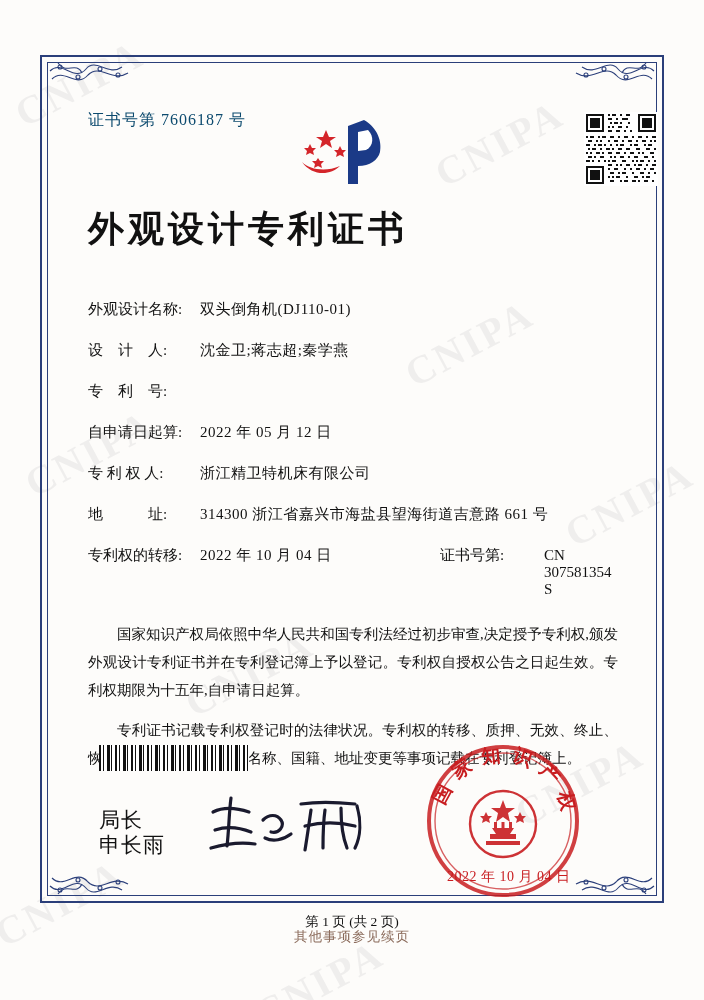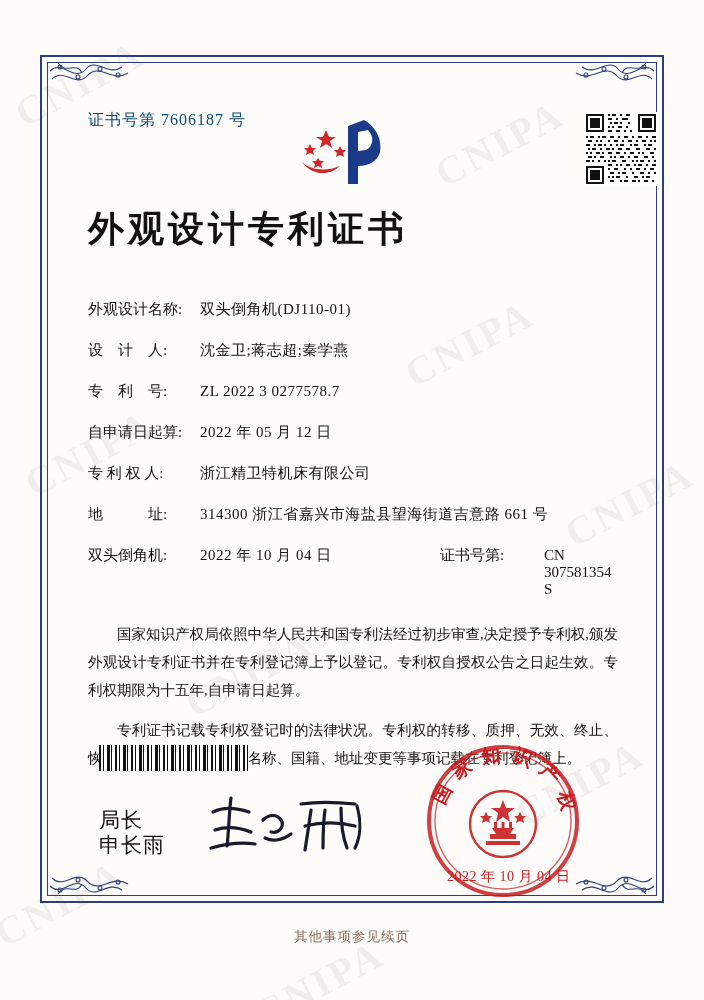--- a/index.html
+++ b/index.html
@@ -474,40 +474,39 @@
         <div class="fvalue">双头倒角机(DJ110-01)</div>
       </div>
 
       <div class="frow">
         <div class="flabel">设　计　人:</div>
         <div class="fvalue">沈金卫;蒋志超;秦学燕</div>
       </div>
 
       <div class="frow">
         <div class="flabel">专　利　号:</div>
-        <div class="fvalue">ZL 2022 3 0277578.7</div>
       </div>
 
       <div class="frow">
         <div class="flabel">自申请日起算:</div>
         <div class="fvalue">2022 年 05 月 12 日</div>
       </div>
 
       <div class="frow">
         <div class="flabel">专 利 权 人:</div>
         <div class="fvalue">浙江精卫特机床有限公司</div>
       </div>
 
       <div class="frow">
         <div class="flabel">地　　　址:</div>
         <div class="fvalue">314300 浙江省嘉兴市海盐县望海街道吉意路 661 号</div>
       </div>
 
       <div class="frow two">
-        <div class="flabel">双头倒角机:</div>
+        <div class="flabel">专利权的转移:</div>
         <div class="fvalue">2022 年 10 月 04 日</div>
         <div class="flabel2">证书号第:</div>
         <div class="fvalue2">CN 307581354 S</div>
       </div>
 
     </div>
 
     <div class="para p1">国家知识产权局依照中华人民共和国专利法经过初步审查,决定授予专利权,颁发外观设计专利证书并在专利登记簿上予以登记。专利权自授权公告之日起生效。专利权期限为十五年,自申请日起算。</div>
     <div class="para p2">专利证书记载专利权登记时的法律状况。专利权的转移、质押、无效、终止、恢复和专利权人的姓名或名称、国籍、地址变更等事项记载在专利登记簿上。</div>
 
@@ -559,15 +558,16 @@
       <defs>
         <path id="sealArc" d="M 19,79 A 60,60 0 1 1 139,79"></path>
       </defs>
       <text font-family="'Liberation Serif', serif" font-size="19" font-weight="bold" fill="#c81d20" letter-spacing="10">
         <textPath href="#sealArc" startOffset="8%">国家知识产权局</textPath>
       </text>
     </svg>
   </div>
   <div class="seal-date">2022 年 10 月 04 日</div>
 
+  <div class="page-num">第 1 页 (共 2 页)</div>
   <div class="footnote">其他事项参见续页</div>
 
 </div>
 
 </body></html>

